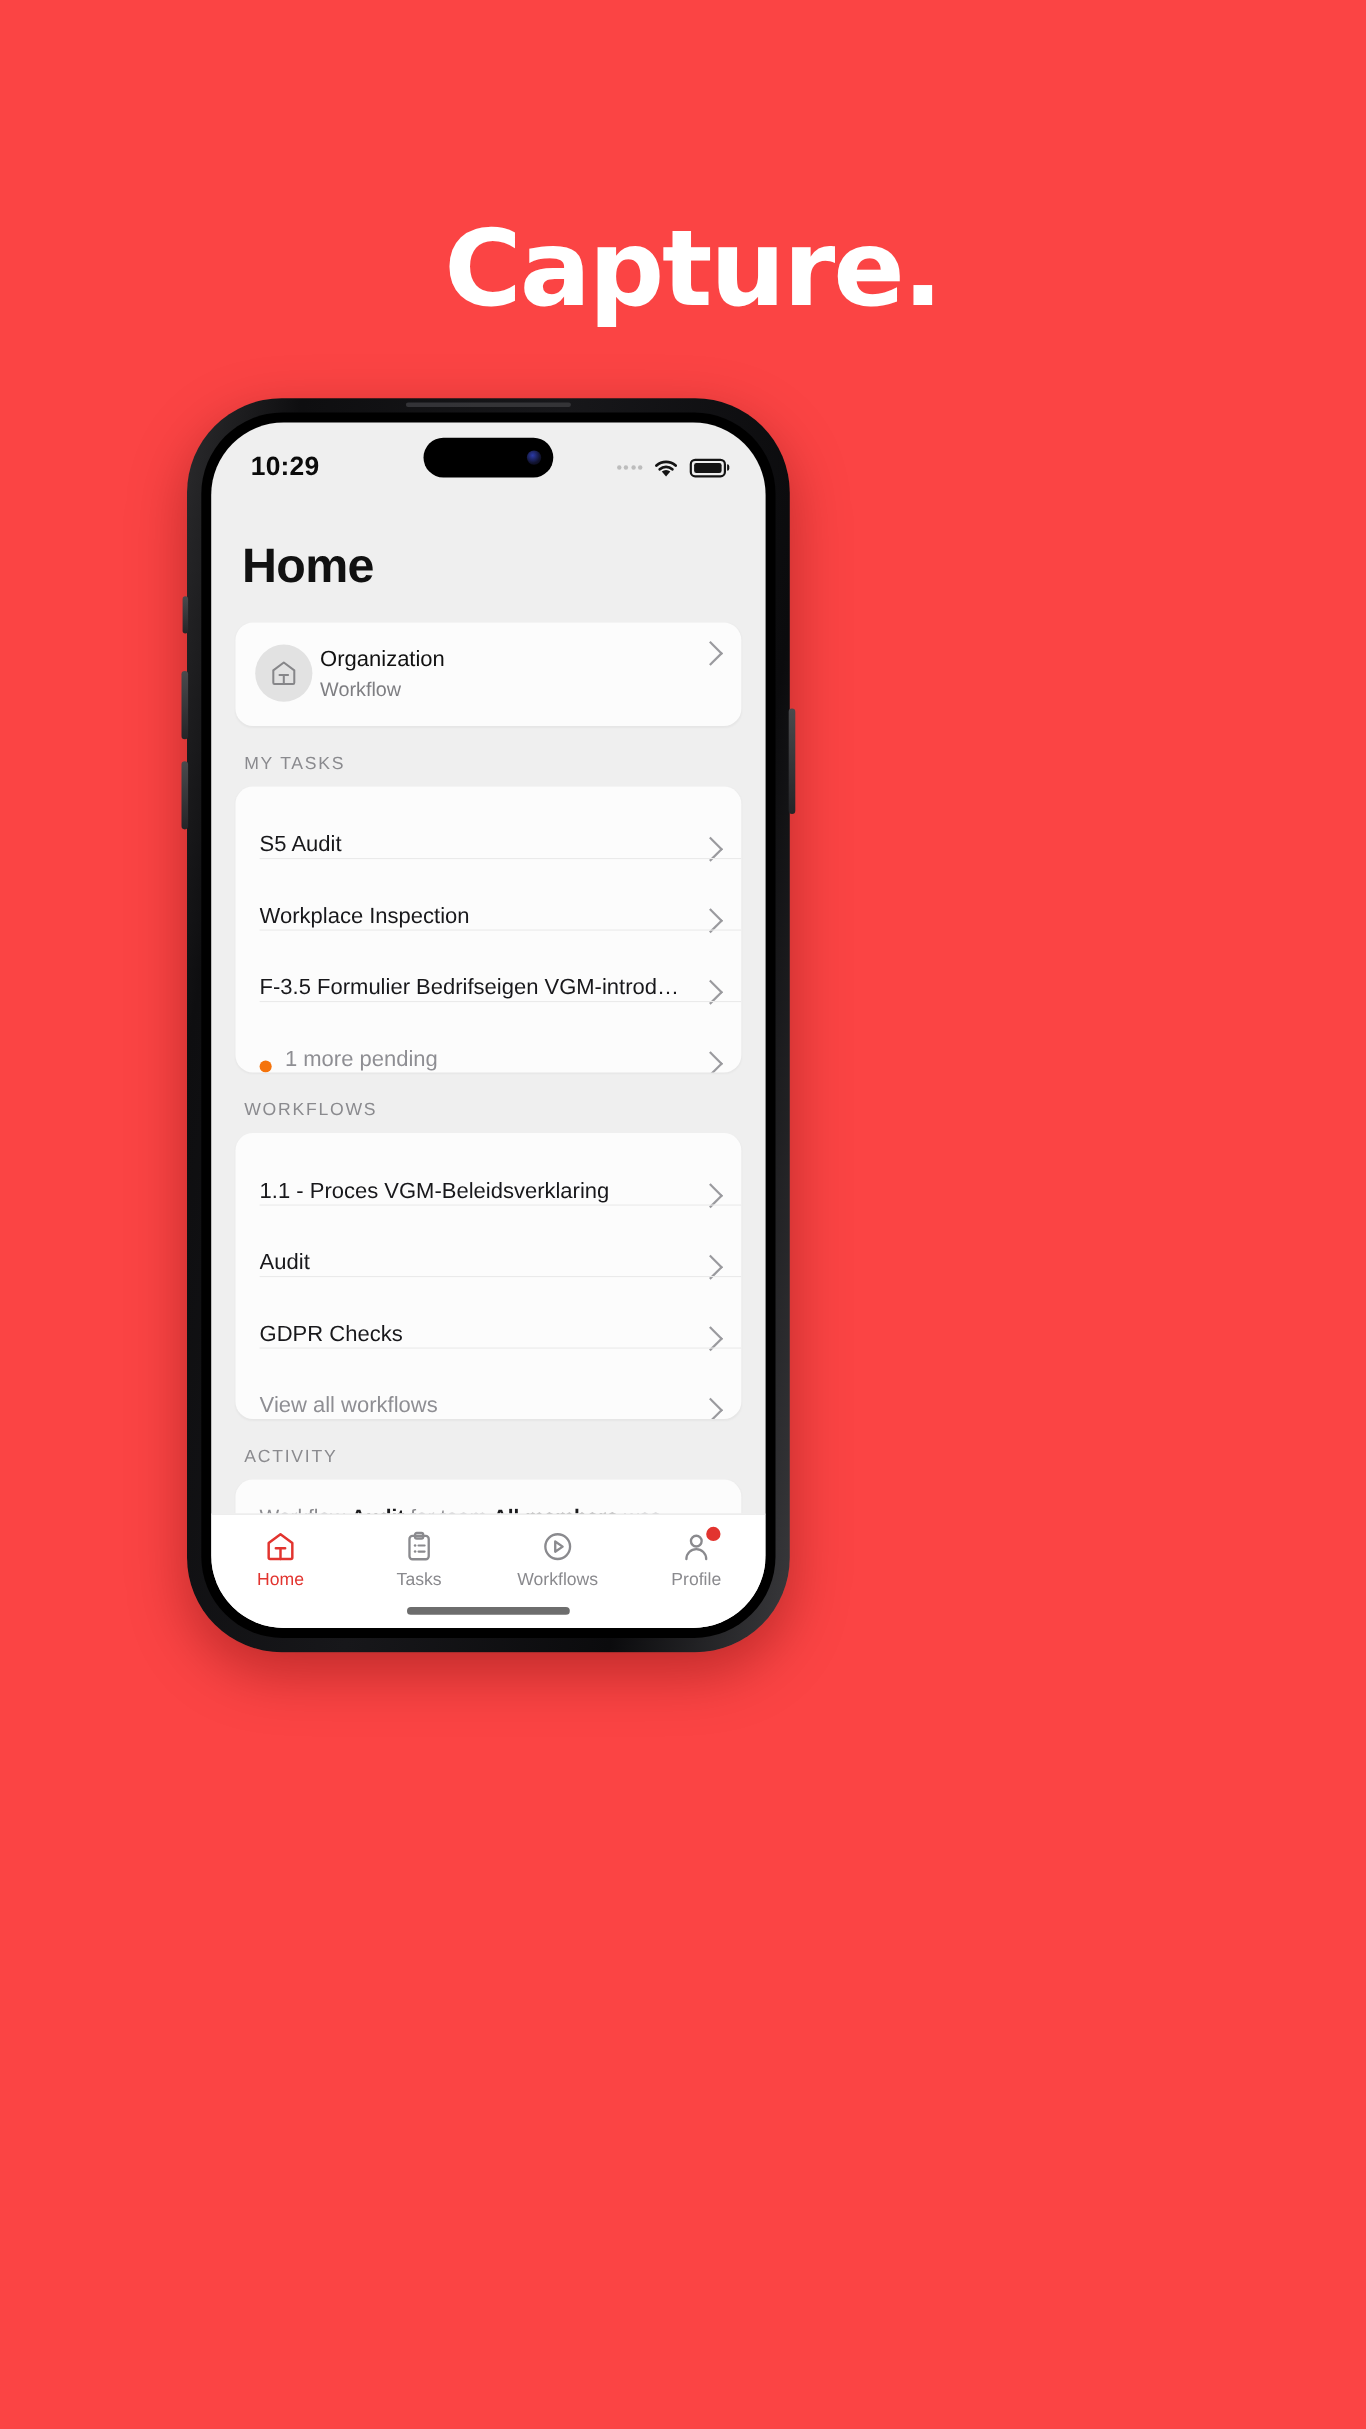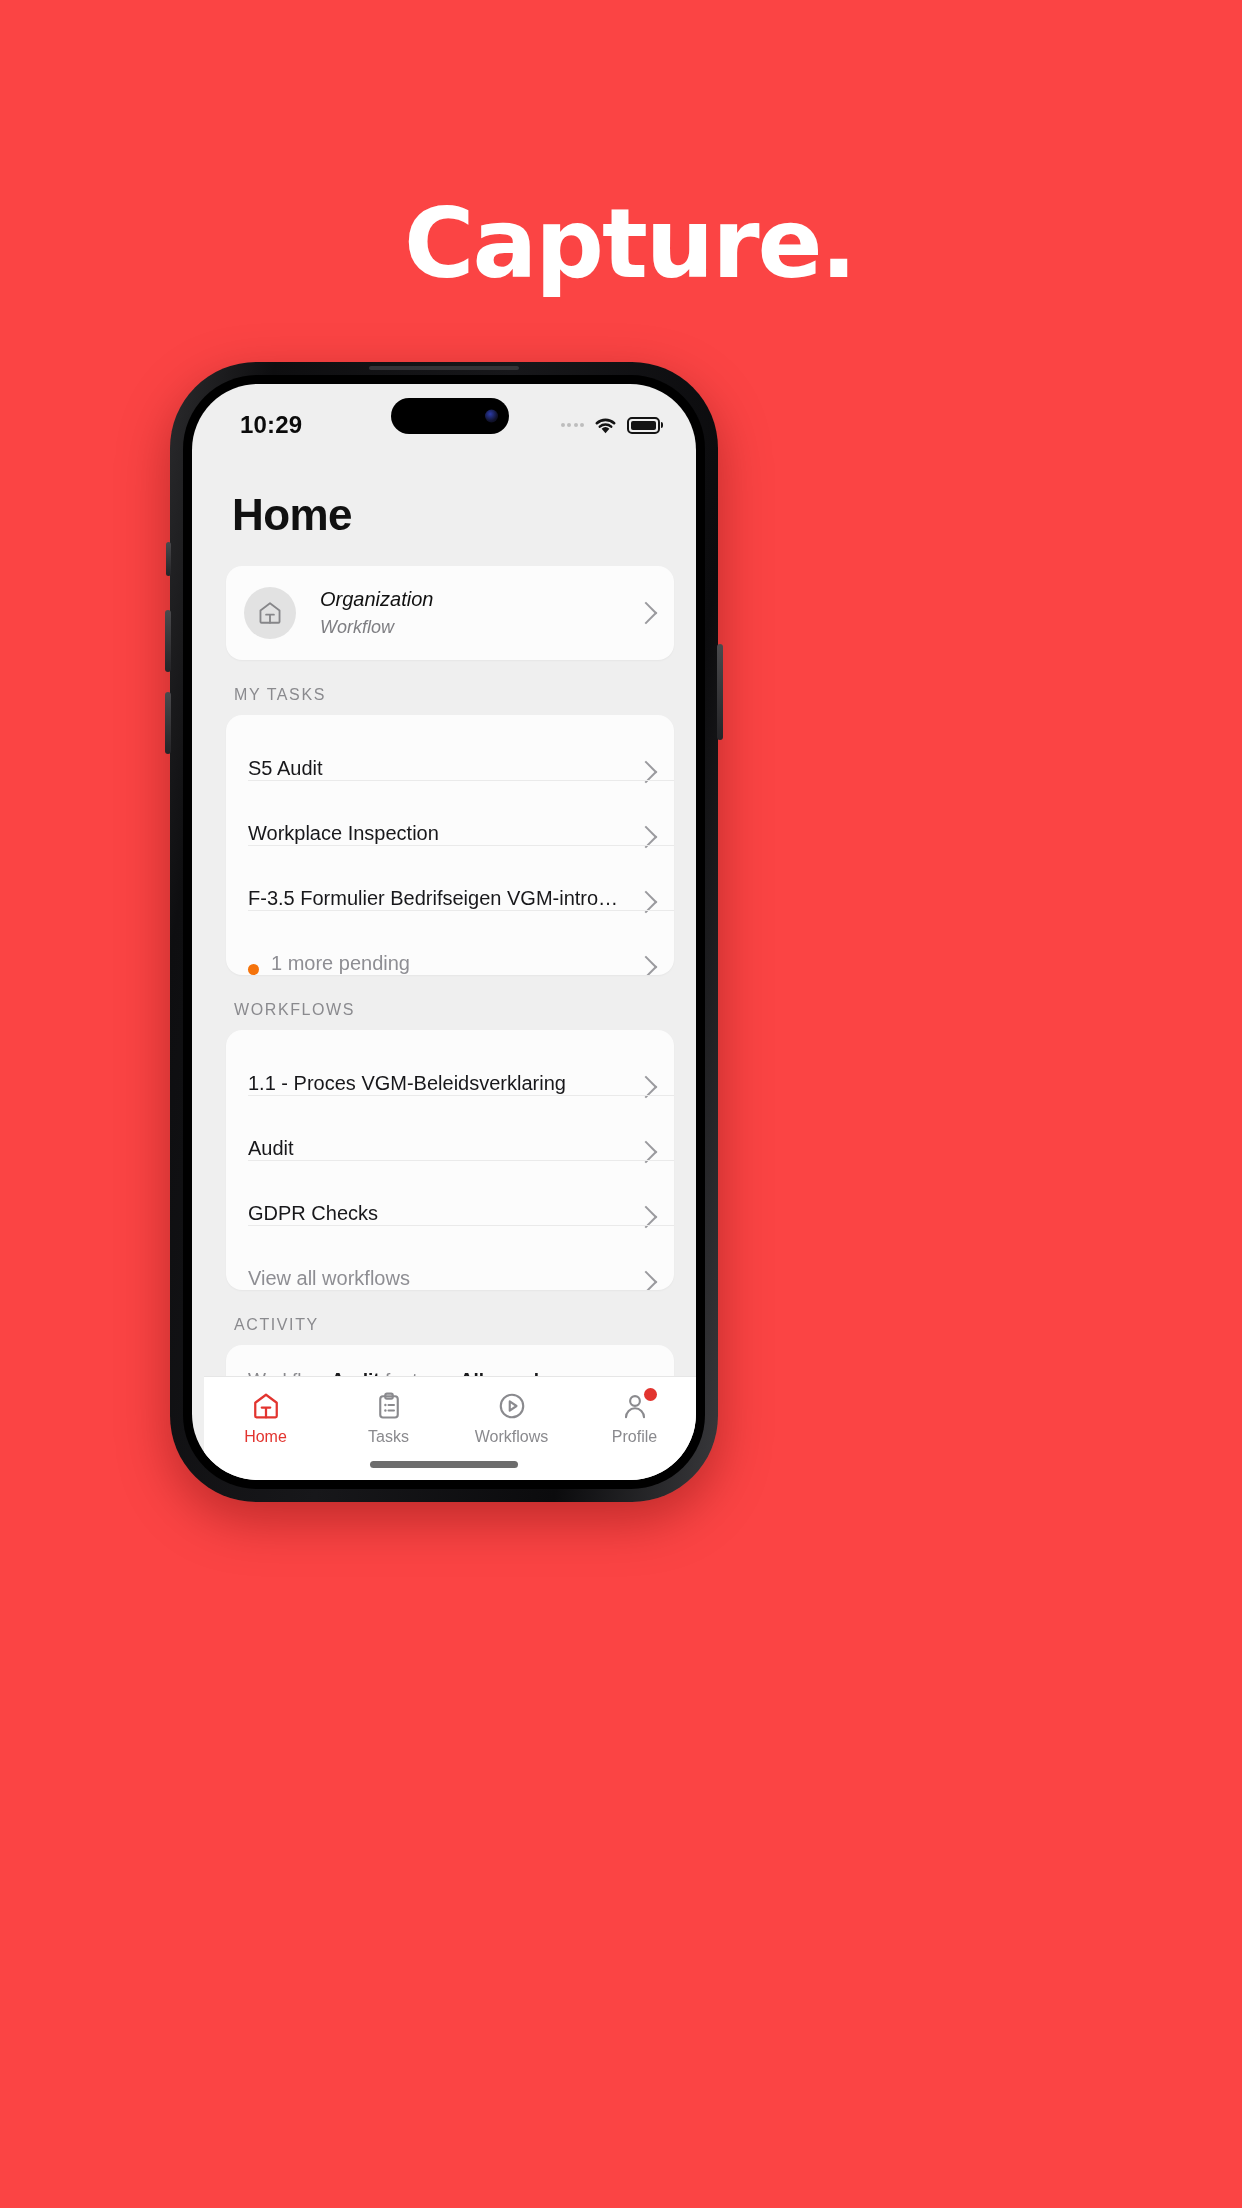--- a/index.html
+++ b/index.html
@@ -43,21 +43,20 @@
     background:#000;
     padding:9px;
   }
   .screen{
     position:absolute;
     left:9px; top:9px;
     width:504px; height:1096px;
     border-radius:66px;
     background:#EFEFEF;
     overflow:hidden;
-    padding-left:12px;
   }
   
   .speaker-slit{
     position:absolute;
     left:50%; transform:translateX(-50%);
     top:4px; width:150px; height:4px;
     border-radius:3px;
     background:#3a3a3d;
     opacity:.85;
   }
@@ -123,24 +122,23 @@
 
   .card{
     background:#FCFCFC;
     border-radius:16px;
     overflow:hidden;
     box-shadow:0 1px 2px rgba(0,0,0,.04);
   }
 
   
   .org-row{
-    display:flex; align-items:center;
+    display:flex; align-items:flex-start;
     padding:20px 20px 20px 18px;
-    gap:24px;
-    font-style:italic;
+    gap:7px;
   }
   .org-avatar{
     width:52px; height:52px; border-radius:50%;
     background:#E2E2E2;
     display:flex; align-items:center; justify-content:center;
     flex:0 0 auto;
   }
   .org-text{ flex:1; min-width:0; }
   .org-title{ font-size:20px; color:#111; line-height:1.35; }
   .org-sub{ font-size:18px; color:#7E7E82; line-height:1.4; margin-top:2px; }

